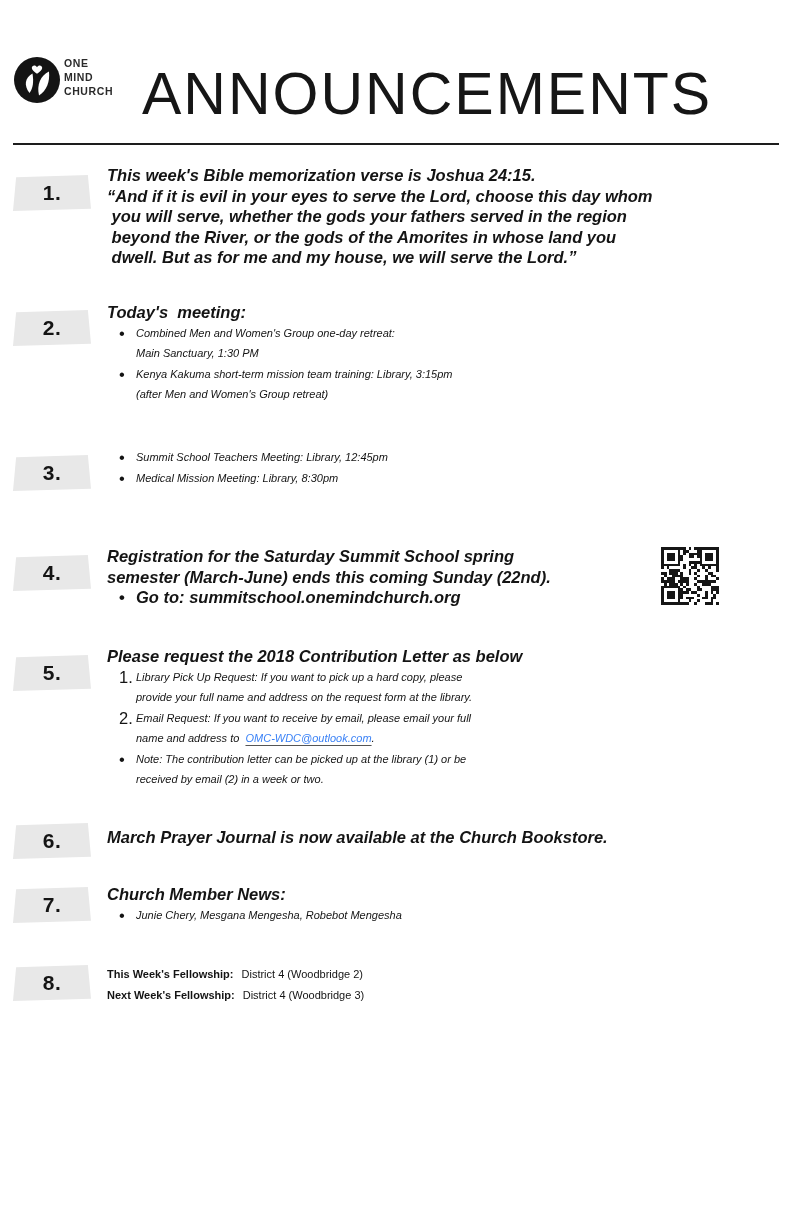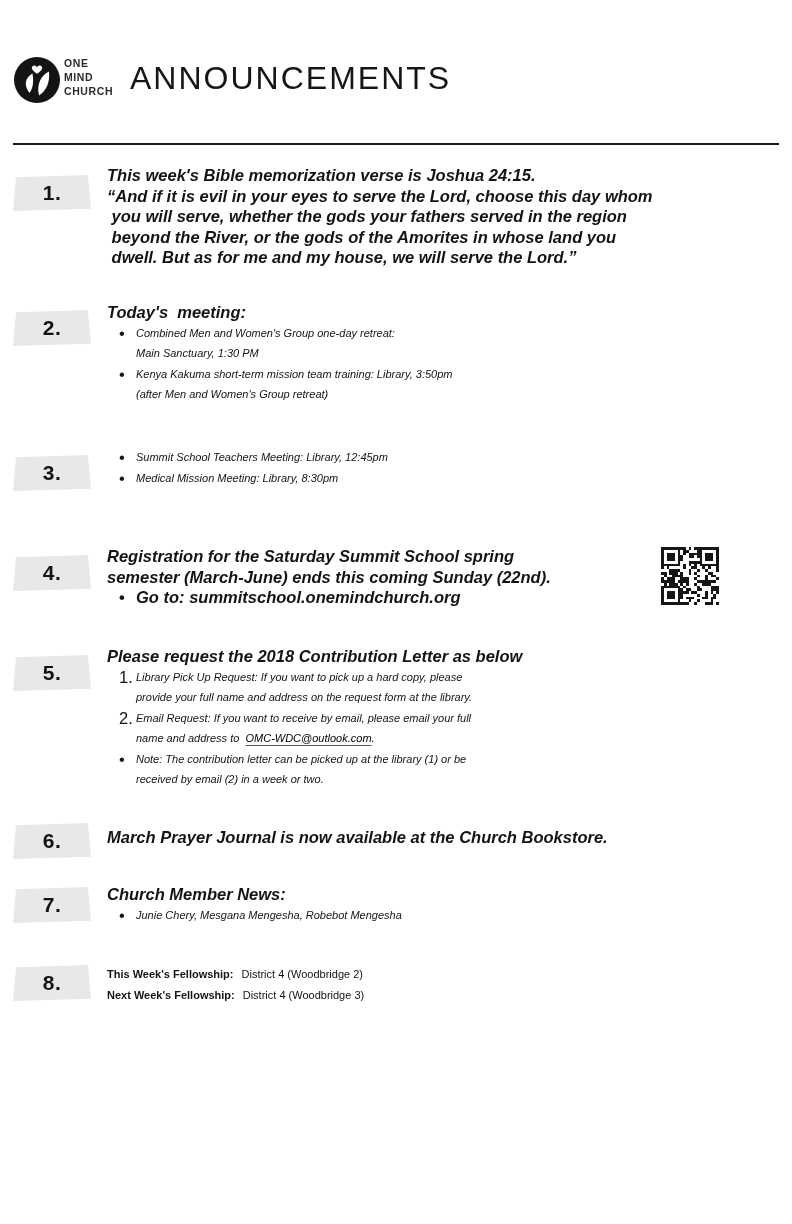--- a/index.html
+++ b/index.html
@@ -6,40 +6,40 @@
   html,body { background:#ffffff; }
   .page {
     position:relative; width:792px; height:1024px; margin:0 auto;
     background:#ffffff; color:#141414; overflow:hidden;
     font-family:"Liberation Sans", sans-serif;
   }
   
   .logo-wrap { position:absolute; left:13px; top:56px; width:48px; height:48px; }
   .logo-text { position:absolute; left:64px; top:56px; font-size:10.5px; line-height:14px;
                letter-spacing:0.6px; font-weight:600; color:#2b2b2b; }
-  .doc-title { position:absolute; left:130px; top:60px; font-size:32px; font-weight:500;
+  .doc-title { position:absolute; left:142px; top:60px; font-size:59px; font-weight:500;
                letter-spacing:2px; color:#161616; white-space:nowrap; }
   .rule { position:absolute; left:13px; top:143px; width:766px; height:2px; background:#1d1d1d; }
   
   .item { position:absolute; left:13px; width:766px; display:flex; align-items:flex-start; }
   .numbox {
     flex:0 0 78px; height:36px; background:#e8e8e8;
     display:flex; align-items:center; justify-content:center;
     clip-path: polygon(4% 6%, 96% 0%, 100% 94%, 0% 100%);
   }
   .num { font-size:21px; font-weight:600; color:#141414; letter-spacing:0.5px; }
   .content { margin-left:16px; flex:1 1 auto; }
   .h  { font-weight:700; font-size:16.5px; line-height:20.5px; }
   .t  { font-weight:400; font-size:11px; line-height:20.5px; }
   .pre { white-space:pre-wrap;font-style:italic; }
   .list { padding-left:12px; }
   .row { display:flex; align-items:flex-start; }
   .mk  { flex:0 0 17px; font-size:16.5px; line-height:20.5px; }
   .mk.b { font-weight:700; }
-  .email-link { color:#000000; text-decoration:underline; text-underline-offset:3px;
+  .email-link { color:#3b82f6; text-decoration:underline; text-underline-offset:3px;
                 text-decoration-color:#555; }
   .fellow-label { font-weight:700; }
   .fellow-value { font-weight:400; margin-left:8px; }
   
   .qr { position:absolute; left:661px; top:547px; width:58px; height:58px; }
   .qr svg { width:100%; height:100%; fill:#161616; shape-rendering:crispEdges; }
   
   .footer-dot { position:absolute; left:683px; top:1160px; font-size:16px; font-weight:700; }
 </style>
 </head>
@@ -83,21 +83,21 @@
     <div class="content">
       <div class="h pre">Today's  meeting:</div>
       <div class="list">
         <div class="row">
           <span class="mk">•</span>
           <span class="t pre">Combined Men and Women's Group one-day retreat:
 Main Sanctuary, 1:30 PM</span>
         </div>
         <div class="row">
           <span class="mk">•</span>
-          <span class="t pre">Kenya Kakuma short-term mission team training: Library, 3:50pm
+          <span class="t pre">Kenya Kakuma short-term mission team training: Library, 3:15pm
 (after Men and Women's Group retreat)</span>
         </div>
       </div>
     </div>
   </div>
 
   <div class="item" style="top:447px">
     <div class="numbox" style="margin-top:8px">
       <span class="num">3.</span>
     </div>

